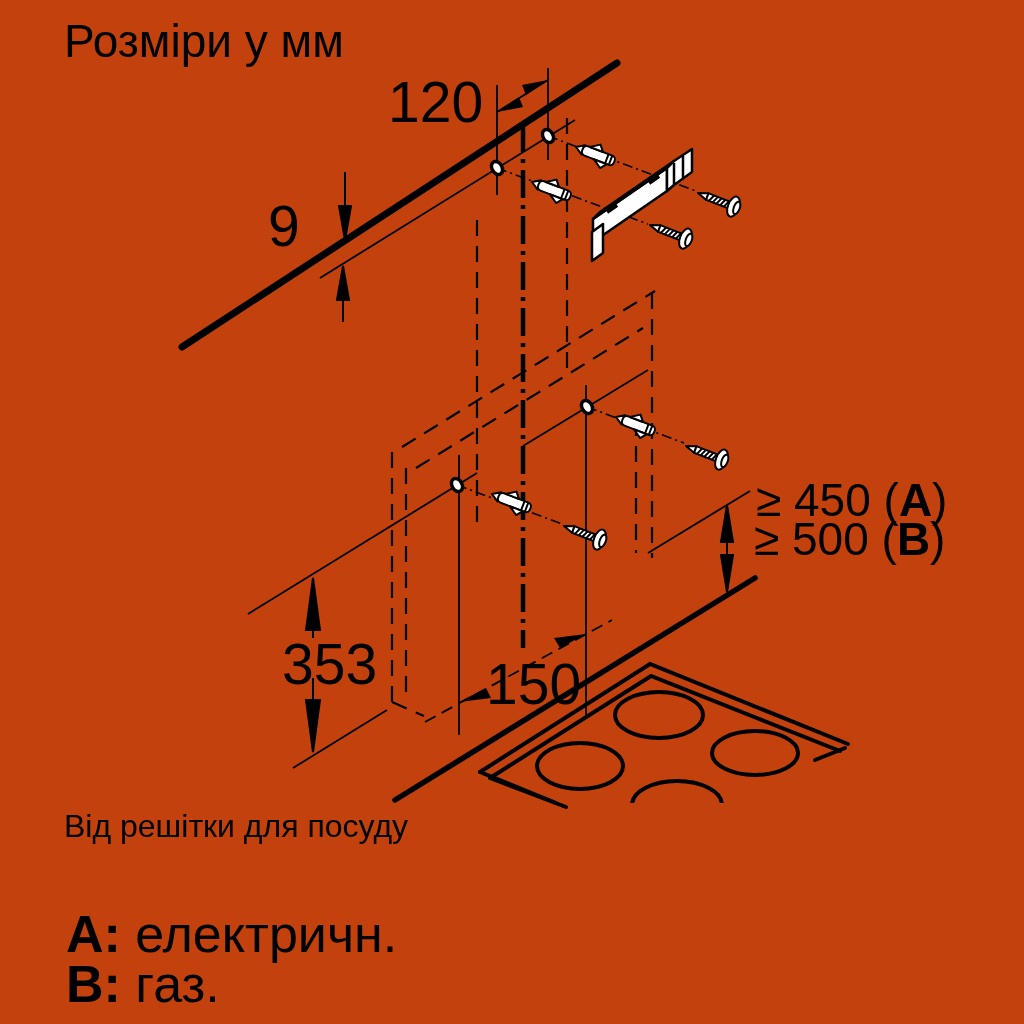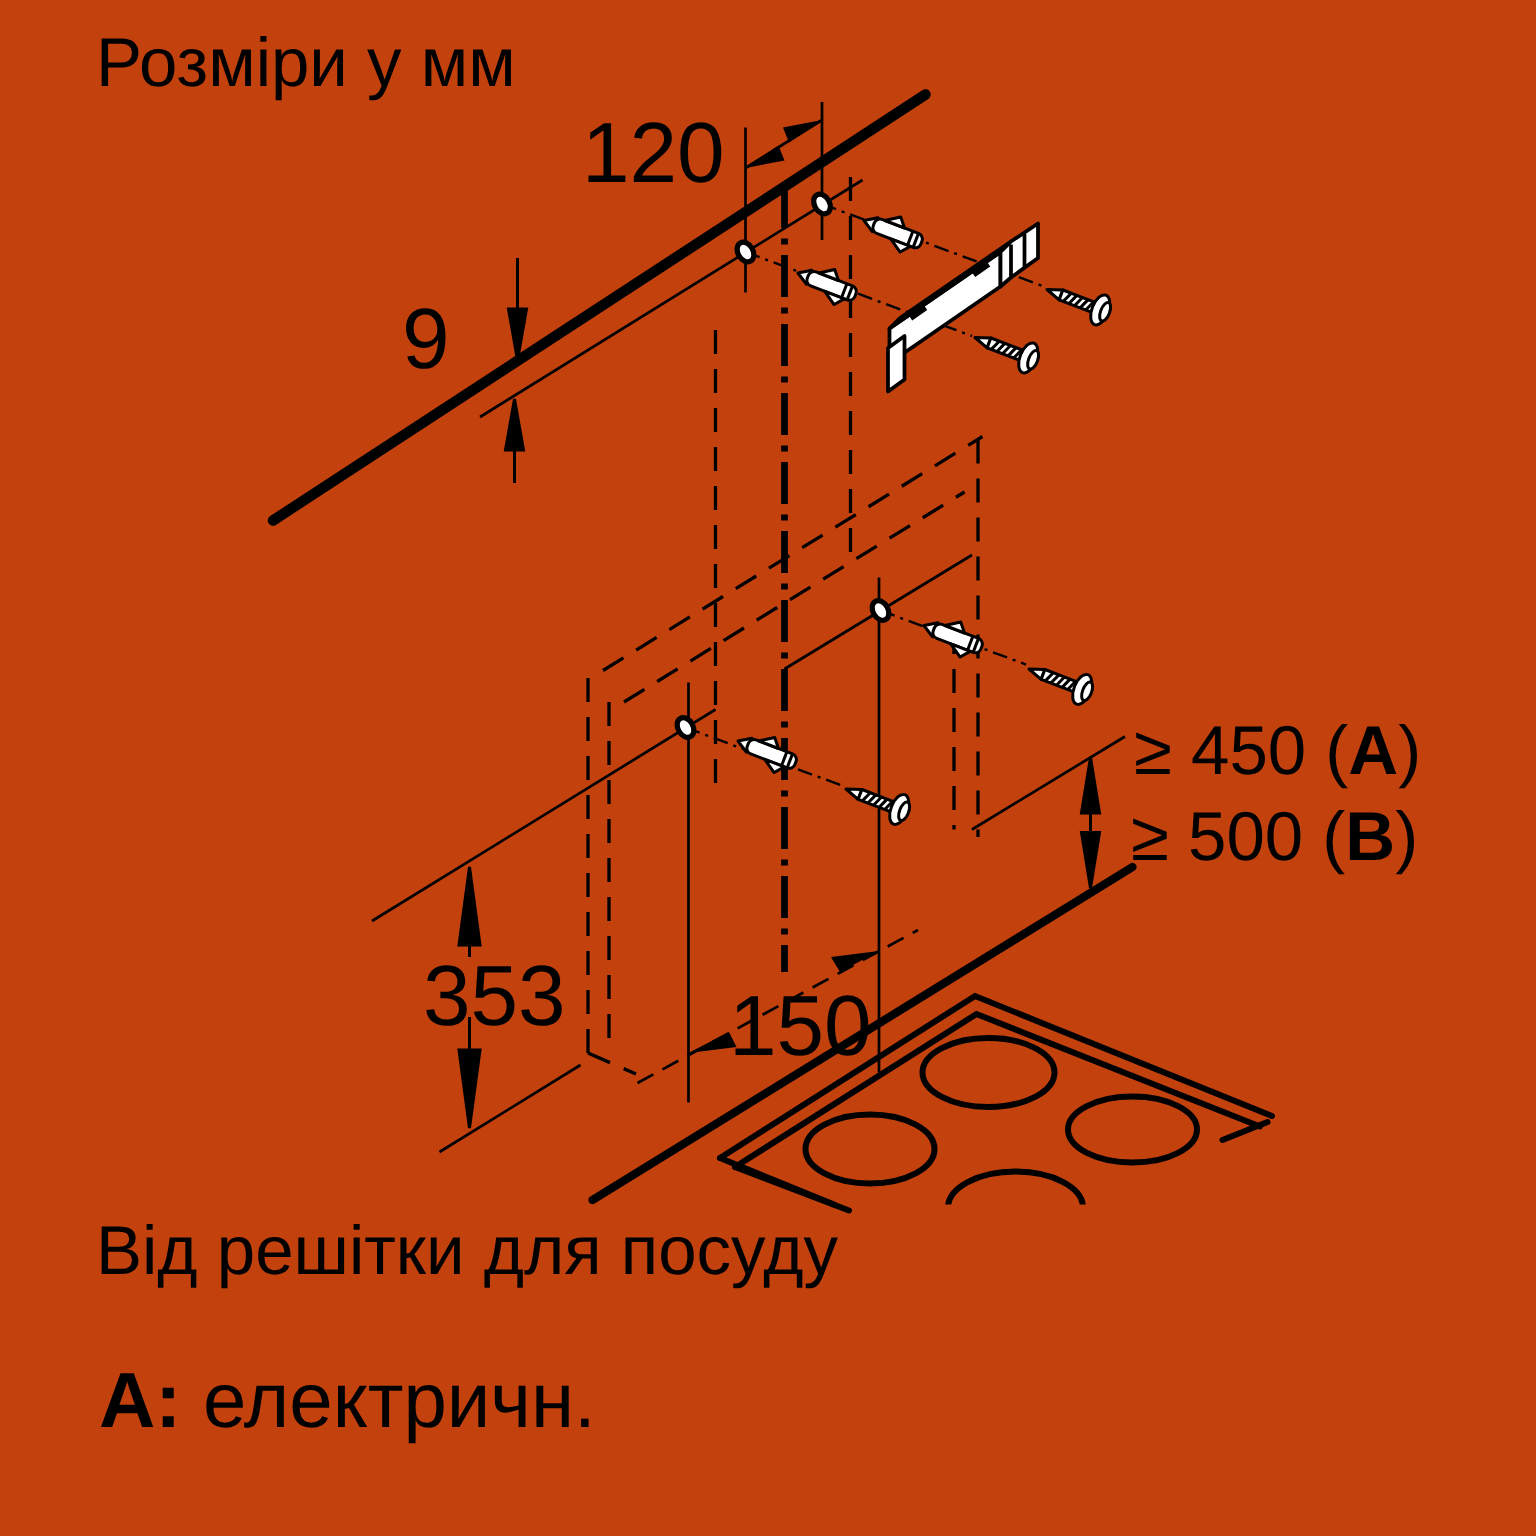--- a/index.html
+++ b/index.html
@@ -5,21 +5,21 @@
   html,body{margin:0;padding:0;background:#fff;}
   #stage{
     position:relative;width:1024px;height:1024px;background:#c2410c;overflow:hidden;
     font-family:"Liberation Sans","DejaVu Sans",sans-serif;color:#000;padding-left:40px;
   }
   #drawing{position:absolute;left:0;top:0;}
   .lbl{position:absolute;line-height:1;white-space:nowrap;color:#000;}
   .title{font-size:46px;}
   .dim{font-size:57px;}
   .clr{font-size:46px;text-align:right;}
-  .caption{font-size:46px;}
+  .caption{font-size:32px;}
   .legend-row{font-size:52px;}
   .legend-row b, .clr b{font-weight:bold;}
 </style>
 </head>
 <body>
 
 <div id="stage">
 
   <svg id="drawing" width="1024" height="1024" viewBox="0 0 1024 1024">
     <defs>
@@ -165,25 +165,29 @@
   <div class="lbl dim" style="left:268px;top:198px">9</div>
 
   <div class="lbl dim" style="left:282px;top:636px">353</div>
 
   <div class="lbl dim" style="left:486px;top:656px">150</div>
 
   <div class="lbl clr" style="left:756px;top:477px">
     <span>≥ 450 (</span><b>A</b><span>)</span>
   </div>
 
-  <div class="lbl clr" style="left:754px;top:534px">
+  <div class="lbl clr" style="left:754px;top:516px">
     <span>≥ 500 (</span><b>B</b><span>)</span>
   </div>
 
   <div class="lbl caption" style="left:64px;top:810px">Від решітки для посуду</div>
 
   <div class="lbl legend-row" style="left:66px;top:908px">
     <b>A:</b>
     <span>електричн.</span>
   </div>
 
+  <div class="lbl legend-row" style="left:66px;top:958px">
+    <b>B:</b>
+    <span>газ.</span>
+  </div>
 
 </div>
 
 </body></html>

